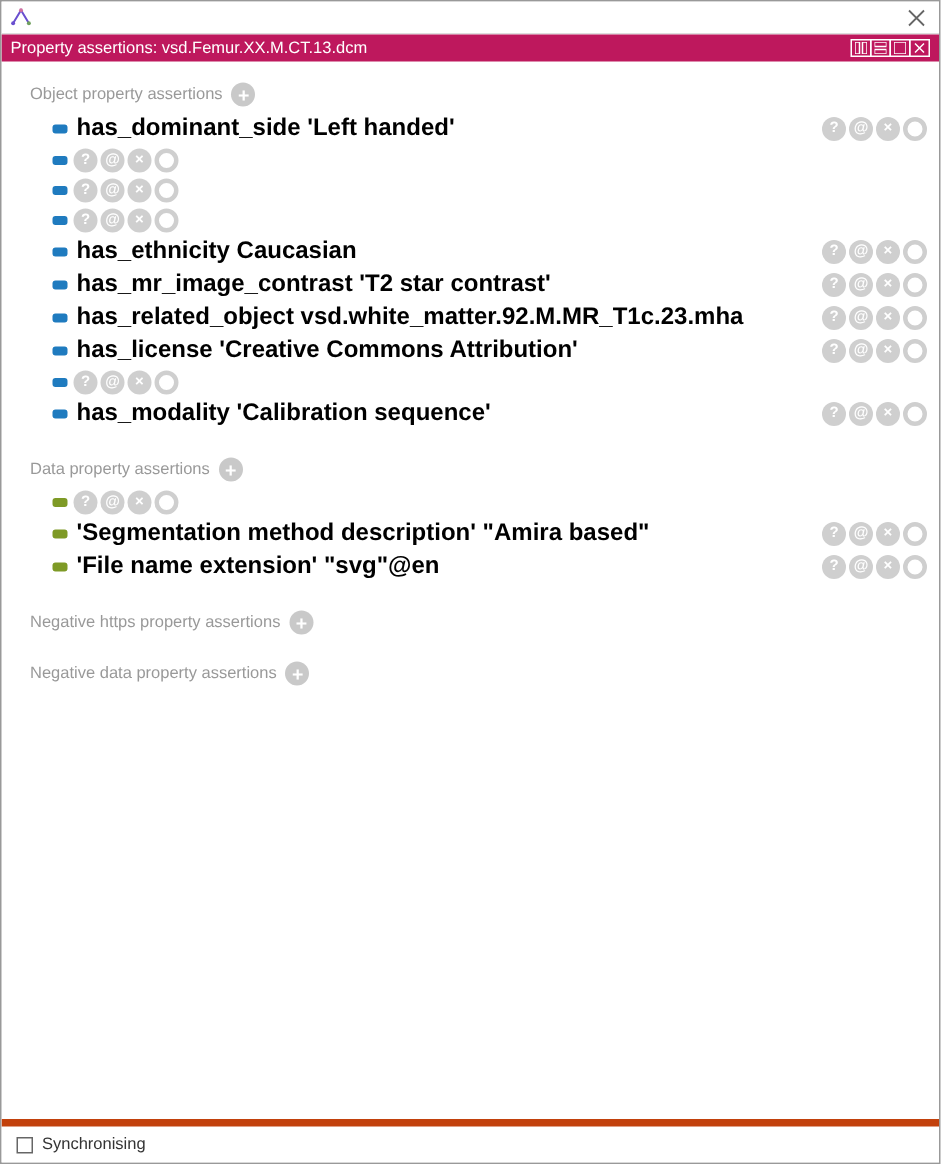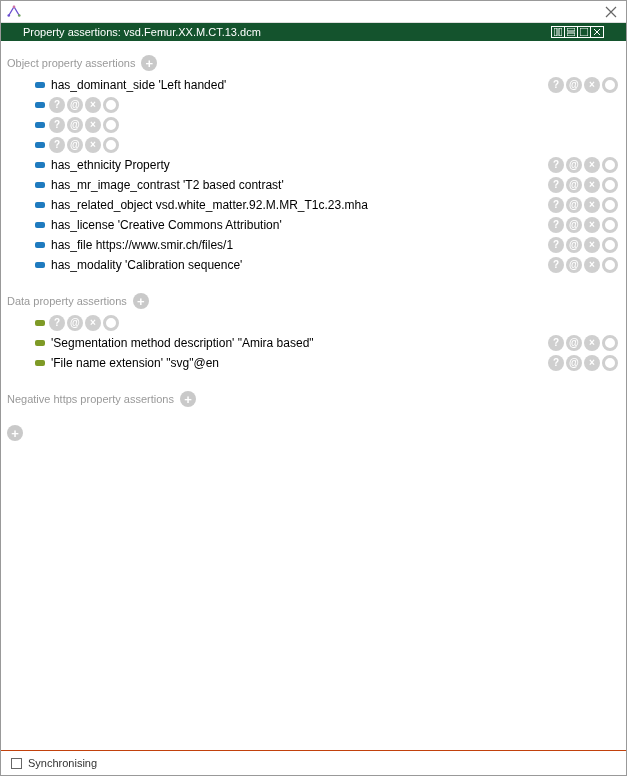--- a/index.html
+++ b/index.html
@@ -27,24 +27,24 @@
     width: 14px; height: 14px;
   }
   .titlebar .close-btn {
     width: 18px; height: 18px;
     display: flex; align-items: center; justify-content: center;
     color: #666;
     cursor: pointer;
     font-size: 14px;
   }
   .panel-header {
-    background: #14532d;
+    background: #be185d;
     color: #fff;
     font-size: 11px;
-    padding: 3px 22px;
+    padding: 3px 6px;
     display: flex;
     justify-content: space-between;
     align-items: center;
   }
   .panel-header .title { flex: 1; }
   .panel-header .winbtns {
     display: flex;
     gap: 0;
   }
   .panel-header .winbtn {
@@ -63,21 +63,21 @@
   }
   .section {
     margin-bottom: 18px;
   }
   .section-header {
     display: flex;
     align-items: center;
     gap: 6px;
     color: #999;
     font-size: 11px;
-    margin: 8px 0 4px 0;
+    margin: 8px 0 4px 13px;
   }
   .plus-circle {
     width: 16px; height: 16px;
     border-radius: 50%;
     background: #c9c9c9;
     display: flex; align-items: center; justify-content: center;
     cursor: pointer;
     color: #fff;
     font-weight: bold;
     font-size: 13px;
@@ -92,22 +92,22 @@
   .indent { width: 24px; flex-shrink: 0; }
   .bullet {
     width: 10px; height: 6px;
     border-radius: 2px;
     flex-shrink: 0;
   }
   .bullet-obj { background: #1f7bbf; }
   .bullet-data { background: #7e9a26; }
   .assertion-text {
     flex: 1;
-    font-size: 12px;
-    font-weight: normal;
+    font-size: 16px;
+    font-weight: bold;
     color: #000;
     white-space: nowrap;
     overflow: hidden;
     text-overflow: ellipsis;
     padding-left: 2px;
   }
   .row-actions {
     display: flex;
     gap: 2px;
     flex-shrink: 0;
@@ -123,21 +123,21 @@
     font-size: 10px;
     font-weight: bold;
     line-height: 1;
   }
   .act-btn.ring {
     background: transparent;
     border: 3px solid #cfcfcf;
     width: 16px; height: 16px;
   }
   .footer {
-    border-top: 1px solid #c2410c;
+    border-top: 5px solid #c2410c;
     padding: 6px 10px;
     display: flex;
     align-items: center;
     gap: 6px;
     font-size: 11px;
     color: #333;
     background: #fff;
   }
   .checkbox {
     width: 11px; height: 11px;
@@ -238,32 +238,32 @@
           <div class="row-actions">
             <span class="act-btn">?</span>
             <span class="act-btn">@</span>
             <span class="act-btn">×</span>
             <span class="act-btn ring"></span>
           </div>
         </div>
         <div class="assertion-row">
           <span class="indent"></span>
           <span class="bullet bullet-obj"></span>
-          <span class="assertion-text">has_ethnicity  Property</span>
-          <div class="row-actions">
-            <span class="act-btn">?</span>
-            <span class="act-btn">@</span>
-            <span class="act-btn">×</span>
-            <span class="act-btn ring"></span>
-          </div>
-        </div>
-        <div class="assertion-row">
-          <span class="indent"></span>
-          <span class="bullet bullet-obj"></span>
-          <span class="assertion-text">has_mr_image_contrast  'T2 based contrast'</span>
+          <span class="assertion-text">has_ethnicity  Caucasian</span>
+          <div class="row-actions">
+            <span class="act-btn">?</span>
+            <span class="act-btn">@</span>
+            <span class="act-btn">×</span>
+            <span class="act-btn ring"></span>
+          </div>
+        </div>
+        <div class="assertion-row">
+          <span class="indent"></span>
+          <span class="bullet bullet-obj"></span>
+          <span class="assertion-text">has_mr_image_contrast  'T2 star contrast'</span>
           <div class="row-actions">
             <span class="act-btn">?</span>
             <span class="act-btn">@</span>
             <span class="act-btn">×</span>
             <span class="act-btn ring"></span>
           </div>
         </div>
         <div class="assertion-row">
           <span class="indent"></span>
           <span class="bullet bullet-obj"></span>
@@ -282,21 +282,20 @@
           <div class="row-actions">
             <span class="act-btn">?</span>
             <span class="act-btn">@</span>
             <span class="act-btn">×</span>
             <span class="act-btn ring"></span>
           </div>
         </div>
         <div class="assertion-row">
           <span class="indent"></span>
           <span class="bullet bullet-obj"></span>
-          <span class="assertion-text">has_file  https://www.smir.ch/files/1</span>
           <div class="row-actions">
             <span class="act-btn">?</span>
             <span class="act-btn">@</span>
             <span class="act-btn">×</span>
             <span class="act-btn ring"></span>
           </div>
         </div>
         <div class="assertion-row">
           <span class="indent"></span>
           <span class="bullet bullet-obj"></span>
@@ -354,20 +353,21 @@
 
   <div class="section">
     <div class="section-header">
       <span>Negative https property assertions</span>
       <span class="plus-circle">+</span>
     </div>
   </div>
 
   <div class="section">
     <div class="section-header">
+      <span>Negative data property assertions</span>
       <span class="plus-circle">+</span>
     </div>
   </div>
 
 </div>
 
 <div class="footer">
   <span class="checkbox"></span>
   <span>Synchronising</span>
 </div>

